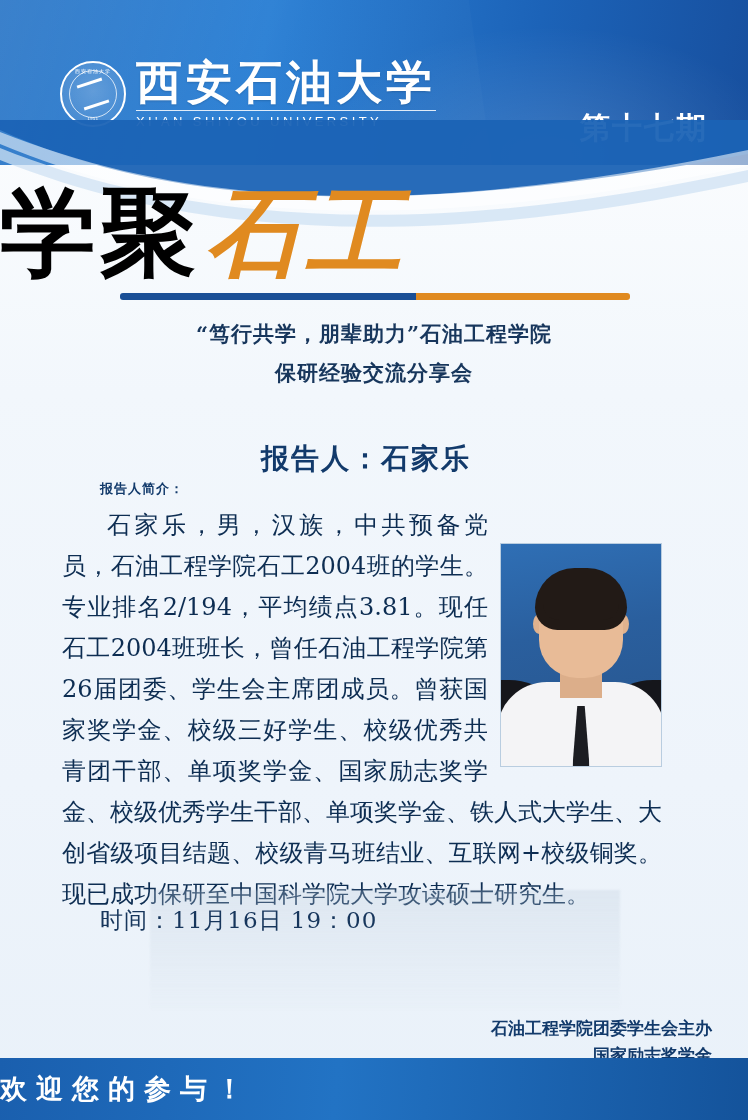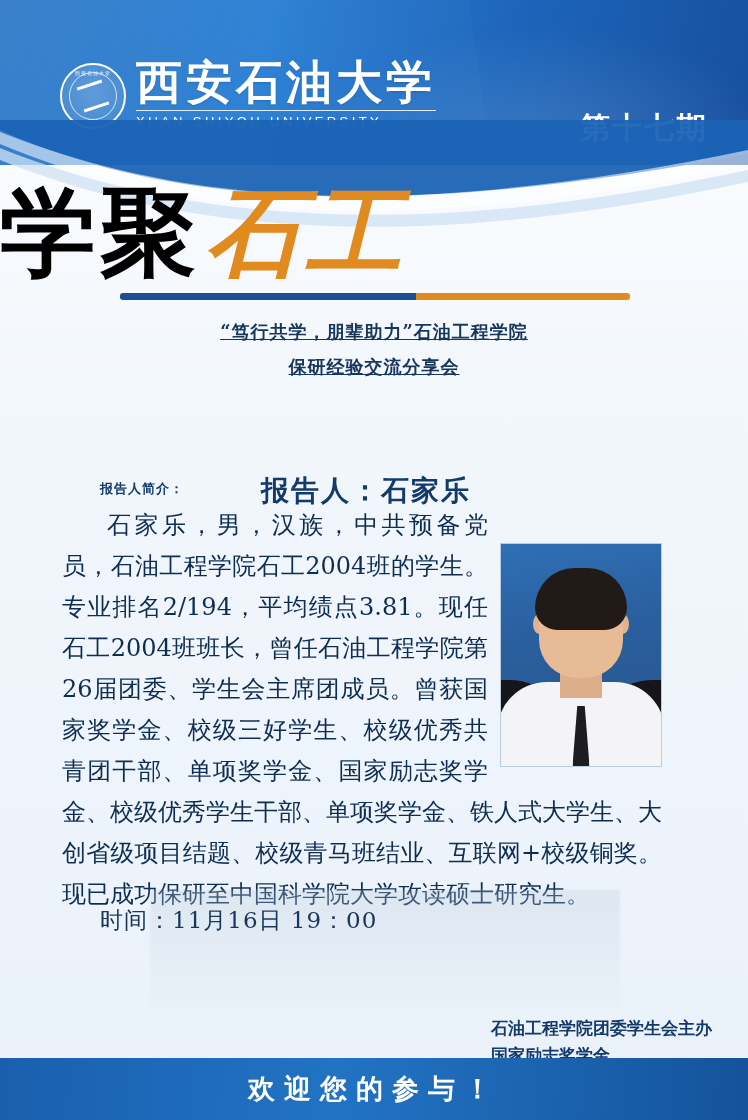--- a/index.html
+++ b/index.html
@@ -39,21 +39,21 @@
     bottom: -120px; right: -40px;
     width: 480px; height: 260px;
     background: radial-gradient(ellipse at center, rgba(255,255,255,0.14), rgba(255,255,255,0) 70%);
   }
 
   .logo-block {
     position: absolute;
     left: 60px;
     top: 58px;
     display: flex;
-    align-items: flex-end;
+    align-items: center;
     gap: 10px;
   }
   .crest {
     width: 62px; height: 62px;
     border-radius: 50%;
     border: 2px solid #ffffff;
     background: radial-gradient(circle at 50% 45%, rgba(255,255,255,0.22), rgba(255,255,255,0.05));
     position: relative;
     flex: none;
   }
@@ -153,37 +153,35 @@
   
   .subtitles {
     position: absolute;
     top: 320px;
     left: 0; right: 0;
     text-align: center;
     color: #17365c;
     font-family: "DejaVu Serif", "Liberation Serif", serif;
   }
   .subtitles .line {
-    font-size: 18px;
+    font-size: 21px;
     letter-spacing: 1px;
     margin-bottom: 11px;
     font-weight: bold;
-    text-decoration: underline;
   }
   .speaker {
     position: absolute;
     top: 440px;
     left: 0; right: 16px;
     text-align: center;
     font-family: "DejaVu Serif", "Liberation Serif", serif;
     font-size: 28px;
     font-weight: bold;
     color: #123a6b;
     letter-spacing: 2px;
-    margin-top: 32px;
   }
 
   
   .bio-head {
     position: absolute;
     top: 480px;
     left: 100px;
     font-family: "DejaVu Serif", "Liberation Serif", serif;
     font-size: 13px;
     font-weight: bold;
@@ -301,37 +299,37 @@
     font-size: 23px;
     letter-spacing: 1px;
     margin-bottom: 14px;
   }
 
   
   .organizers {
     position: absolute;
     right: 36px;
     top: 1015px;
+    text-align: right;
     font-family: "DejaVu Serif", "Liberation Serif", serif;
     color: #123a6b;
     font-size: 17px;
     font-weight: bold;
     line-height: 27px;
   }
 
   
   .bottom-bar {
     position: absolute;
     left: 0; bottom: 0;
     width: 748px;
     height: 62px;
     background: linear-gradient(95deg, #1a5fae 0%, #2273c4 45%, #14539b 100%);
     display: flex;
     align-items: center;
-    justify-content: center;
   }
   .bottom-bar .welcome {
     color: #ffffff;
     font-family: "DejaVu Serif", "Liberation Serif", serif;
     font-size: 27px;
     font-weight: bold;
     letter-spacing: 9px;
   }
 
   

